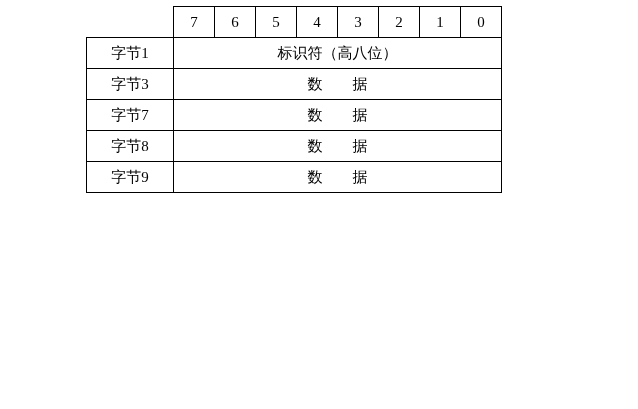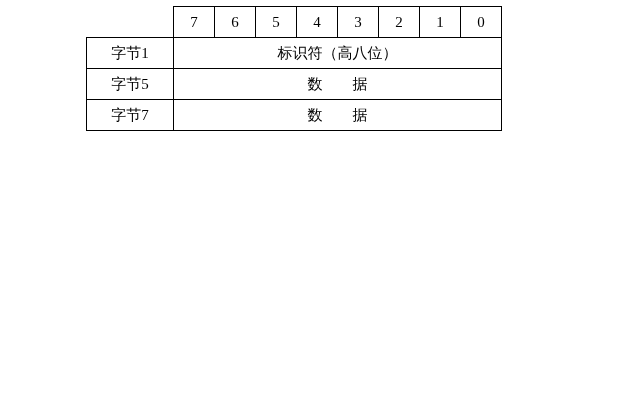--- a/index.html
+++ b/index.html
@@ -70,31 +70,39 @@
         <td class="bitcell">1</td>
         <td class="bitcell">0</td>
       </tr>
 
       <tr>
         <td class="rowlabel">字节1</td>
         <td colspan="8">标识符（高八位）</td>
       </tr>
 
 
+      <tr>
+        <td class="rowlabel">字节3</td>
+        <td colspan="8">数　　据</td>
+      </tr>
 
 
-      <tr>
-        <td class="rowlabel">字节5</td>
-        <td colspan="8">数　　据</td>
-      </tr>
 
 
       <tr>
         <td class="rowlabel">字节7</td>
         <td colspan="8">数　　据</td>
       </tr>
 
+      <tr>
+        <td class="rowlabel">字节8</td>
+        <td colspan="8">数　　据</td>
+      </tr>
 
+      <tr>
+        <td class="rowlabel">字节9</td>
+        <td colspan="8">数　　据</td>
+      </tr>
 
 
     </tbody>
   </table>
 </div>
 
 </body></html>

